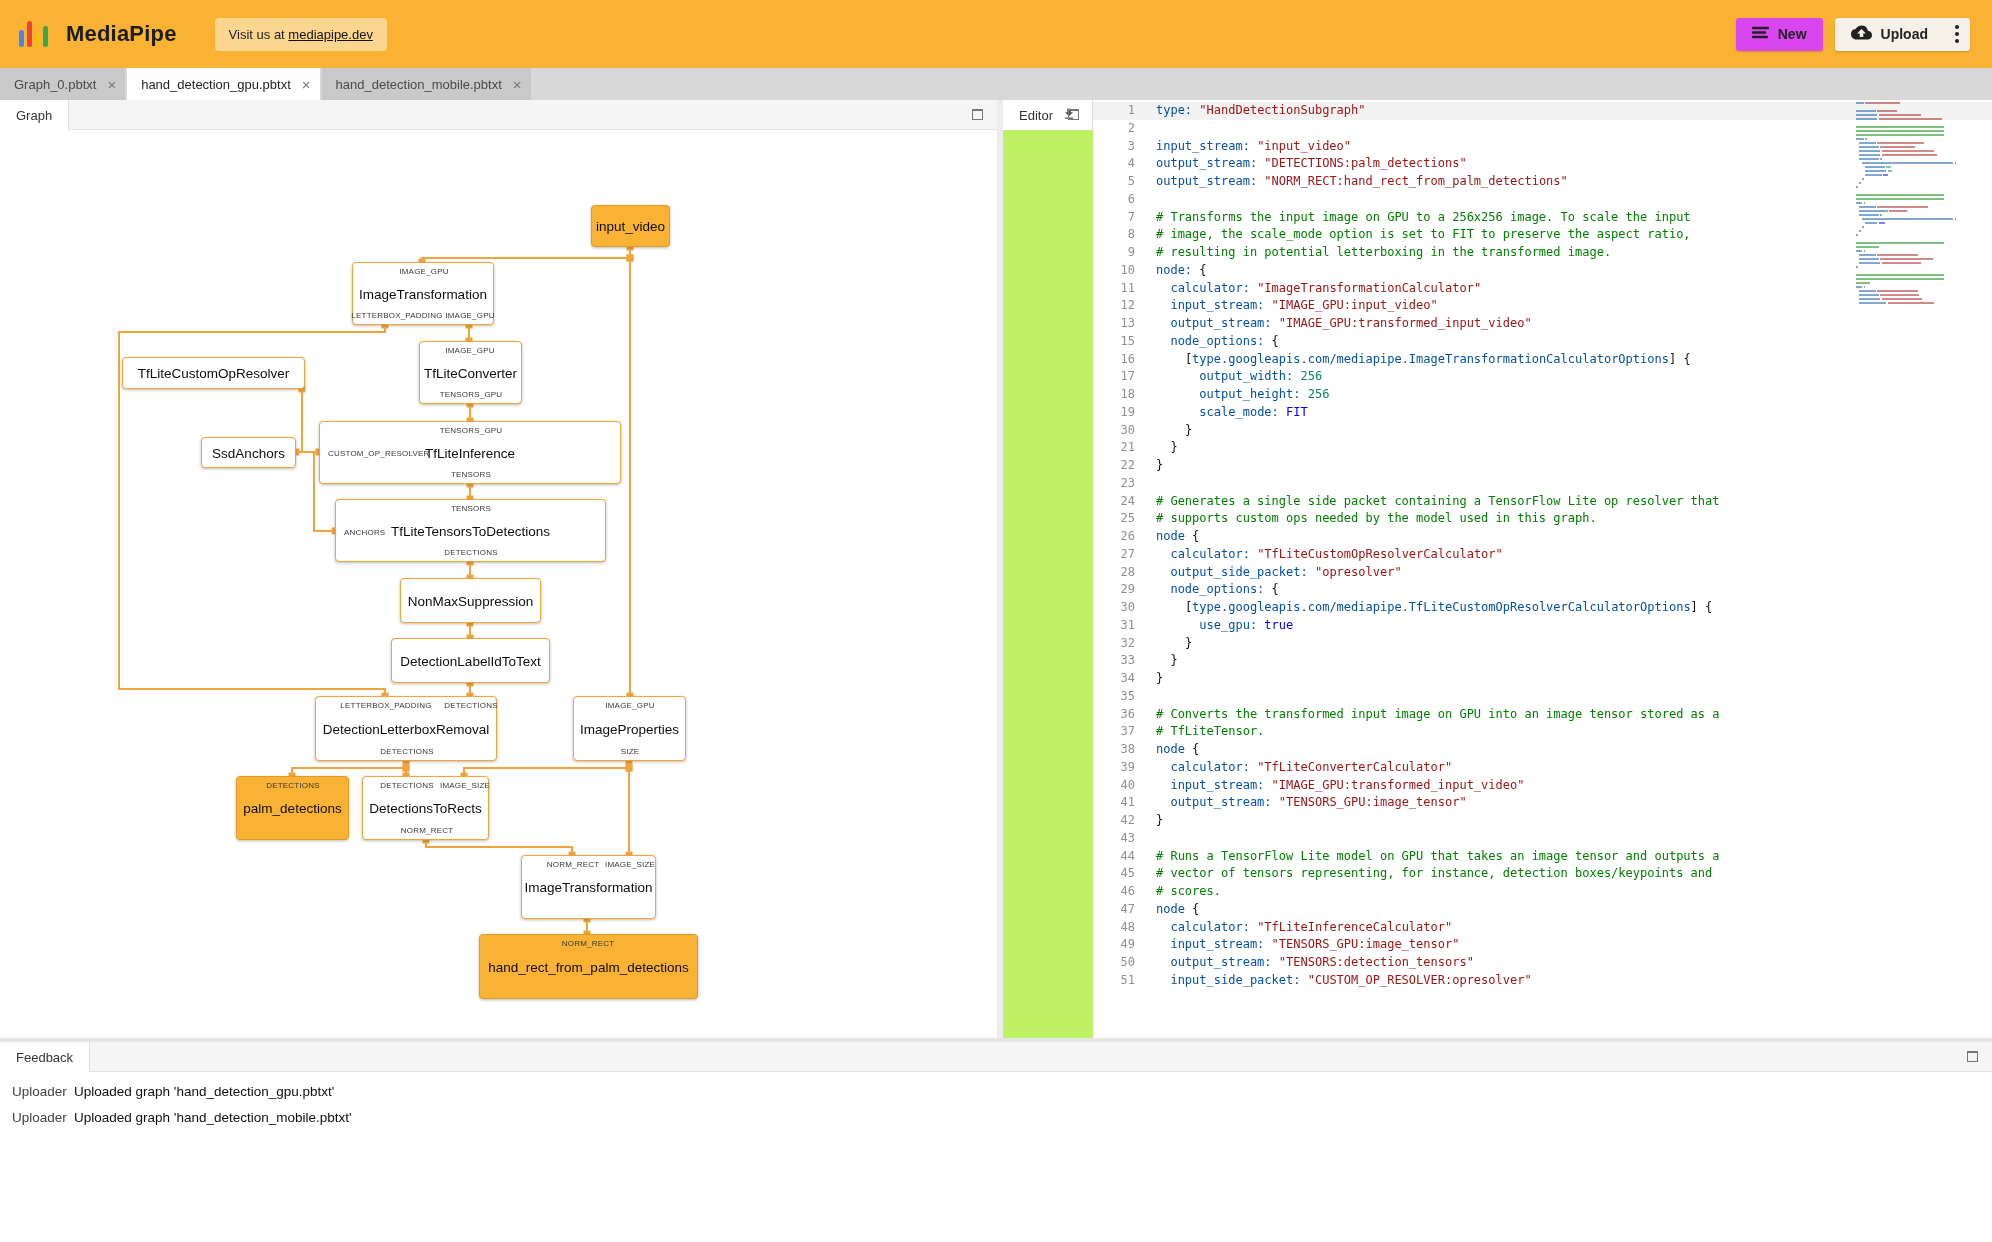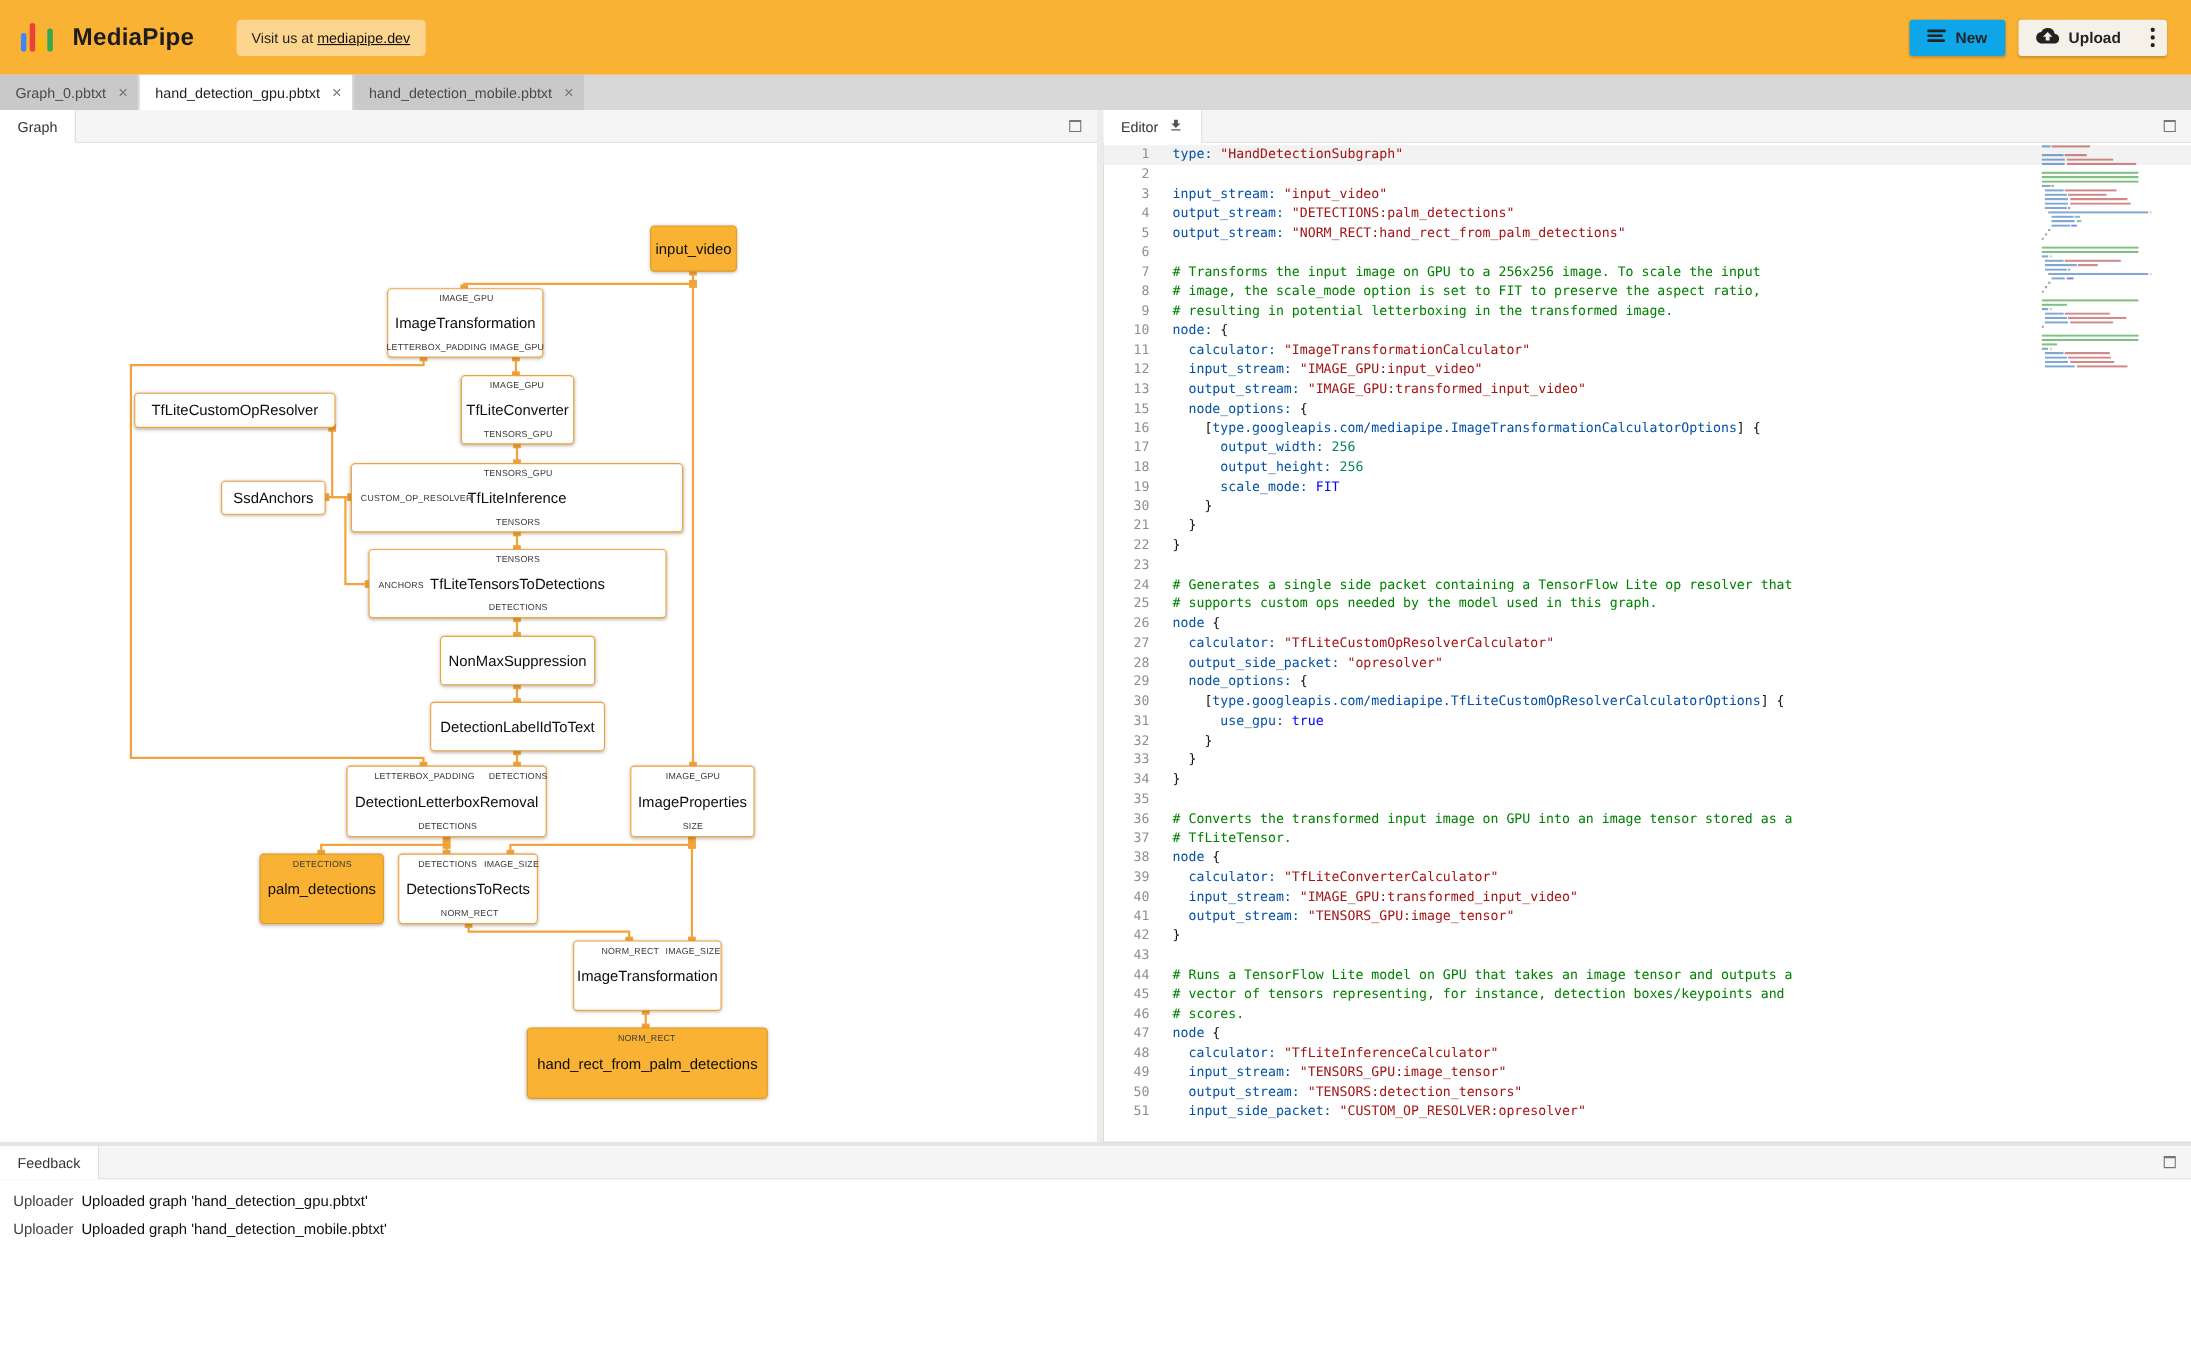--- a/index.html
+++ b/index.html
@@ -7,40 +7,40 @@
   .app{width:1992px;height:1242px;display:flex;flex-direction:column;overflow:hidden;
        font-family:"Liberation Sans",sans-serif;background:#fff;}
 
   
   .app-header{height:68px;flex:none;background:#f9b233;display:flex;align-items:center;padding:0 22px 0 16px;}
   .logo{width:36px;height:36px;margin-right:14px;flex:none;}
   .app-title{font-size:22px;font-weight:bold;color:#1d1d1d;margin-right:38px;letter-spacing:.2px;}
   .visit-box{background:rgba(255,255,255,.45);border-radius:4px;padding:9px 14px;font-size:13px;color:#222;}
   .visit-box a{color:#111;text-decoration:underline;cursor:pointer;}
   .hspacer{flex:1;}
-  .hbtn{display:flex;align-items:center;gap:9px;background:#0ea5e9;border:none;border-radius:3px;height:33px;
+  .hbtn{display:flex;align-items:center;gap:9px;background:#d946ef;border:none;border-radius:3px;height:33px;
         padding:0 16px;font-size:14px;font-weight:bold;color:#222;box-shadow:0 1px 2px rgba(0,0,0,.18);cursor:pointer;
         font-family:"Liberation Sans",sans-serif;}
   .hgroup{display:flex;align-items:center;background:#f5f1e8;border-radius:3px;box-shadow:0 1px 2px rgba(0,0,0,.18);margin-left:12px;height:33px;}
   .hgroup .hbtn{box-shadow:none;background:transparent;}
   .kebab{width:26px;height:33px;display:flex;align-items:center;justify-content:center;cursor:pointer;color:#222;}
   .kebab svg{display:block;}
 
   
   .file-tabs{height:32px;flex:none;background:#d8d8d8;display:flex;gap:2px;}
   .file-tab{height:32px;display:flex;align-items:center;padding:0 9px 0 14px;background:#c9c9c9;
             font-size:13px;color:#4a4a4a;cursor:pointer;white-space:nowrap;}
   .file-tab.active{background:#fff;color:#1f1f1f;}
   .tab-close{margin-left:11px;color:#757575;font-size:15px;line-height:1;cursor:pointer;}
 
   
   .workspace{height:938px;flex:none;display:flex;min-height:0;}
   .graph-panel{width:997px;flex:none;display:flex;flex-direction:column;background:#fff;min-width:0;}
   .v-splitter{width:6px;flex:none;background:#ececec;cursor:col-resize;}
-  .editor-panel{flex:1;display:flex;flex-direction:column;background:#4d7c0f;min-width:0;}
+  .editor-panel{flex:1;display:flex;flex-direction:row;background:#bef264;min-width:0;}
 
   .panel-header{height:30px;flex:none;background:#f5f5f5;border-bottom:1px solid #e2e2e2;
                 display:flex;align-items:stretch;position:relative;}
   .panel-tab{display:flex;align-items:center;gap:9px;background:#fff;border-right:1px solid #ddd;
              padding:0 16px;font-size:13px;color:#333;margin-bottom:-1px;cursor:pointer;}
   .expand-icon{position:absolute;right:14px;top:9px;width:11px;height:11px;border:1px solid #767676;
                border-top-width:2px;cursor:pointer;background:transparent;}
 
   
   .graph-canvas{position:relative;flex:1;overflow:hidden;background:#fff;}

